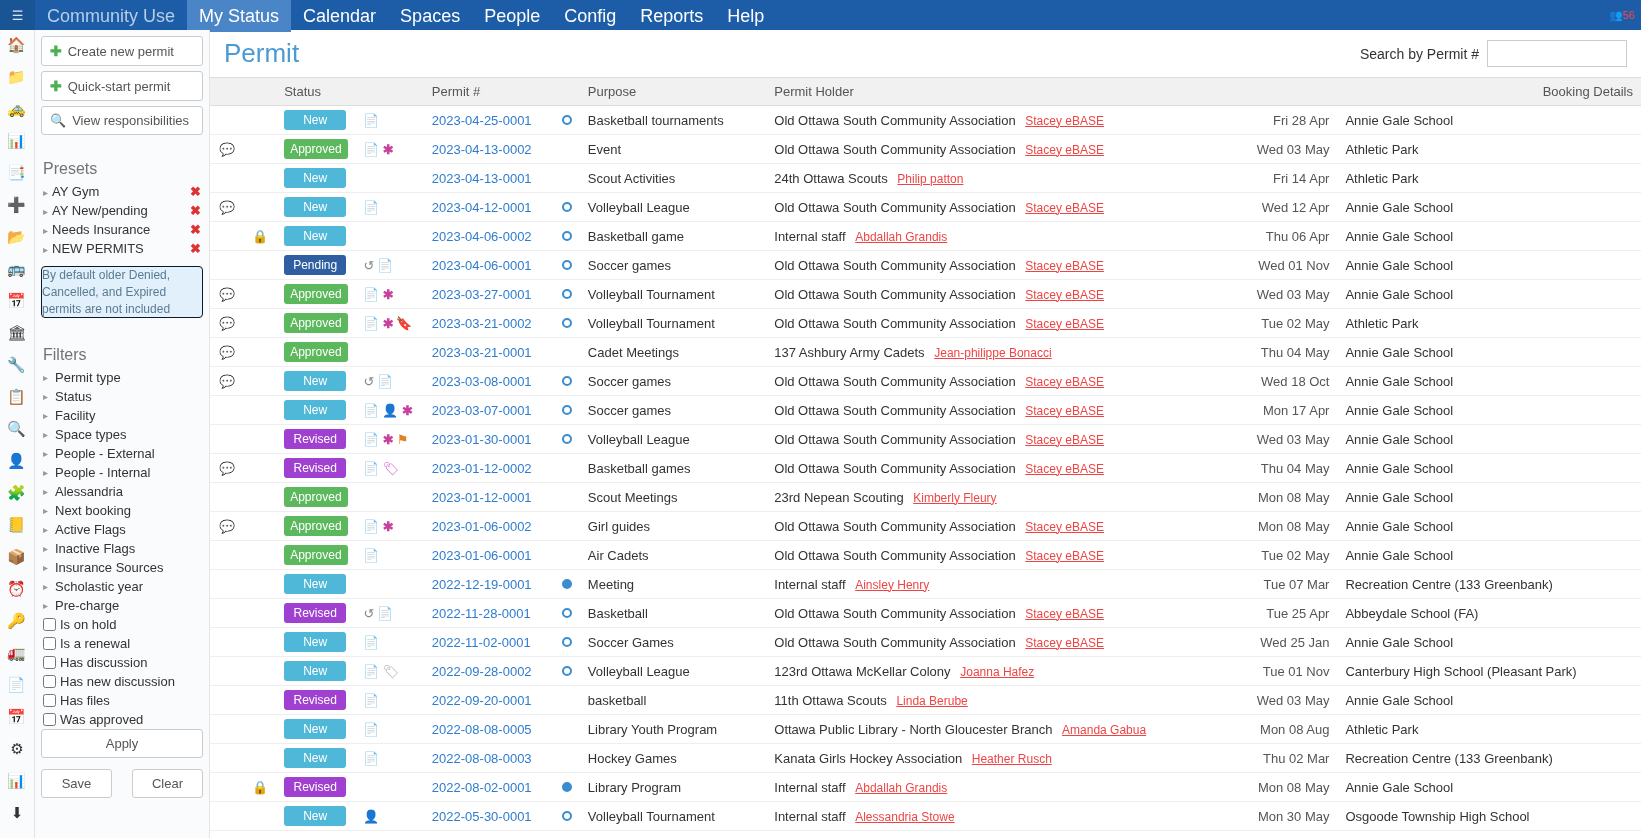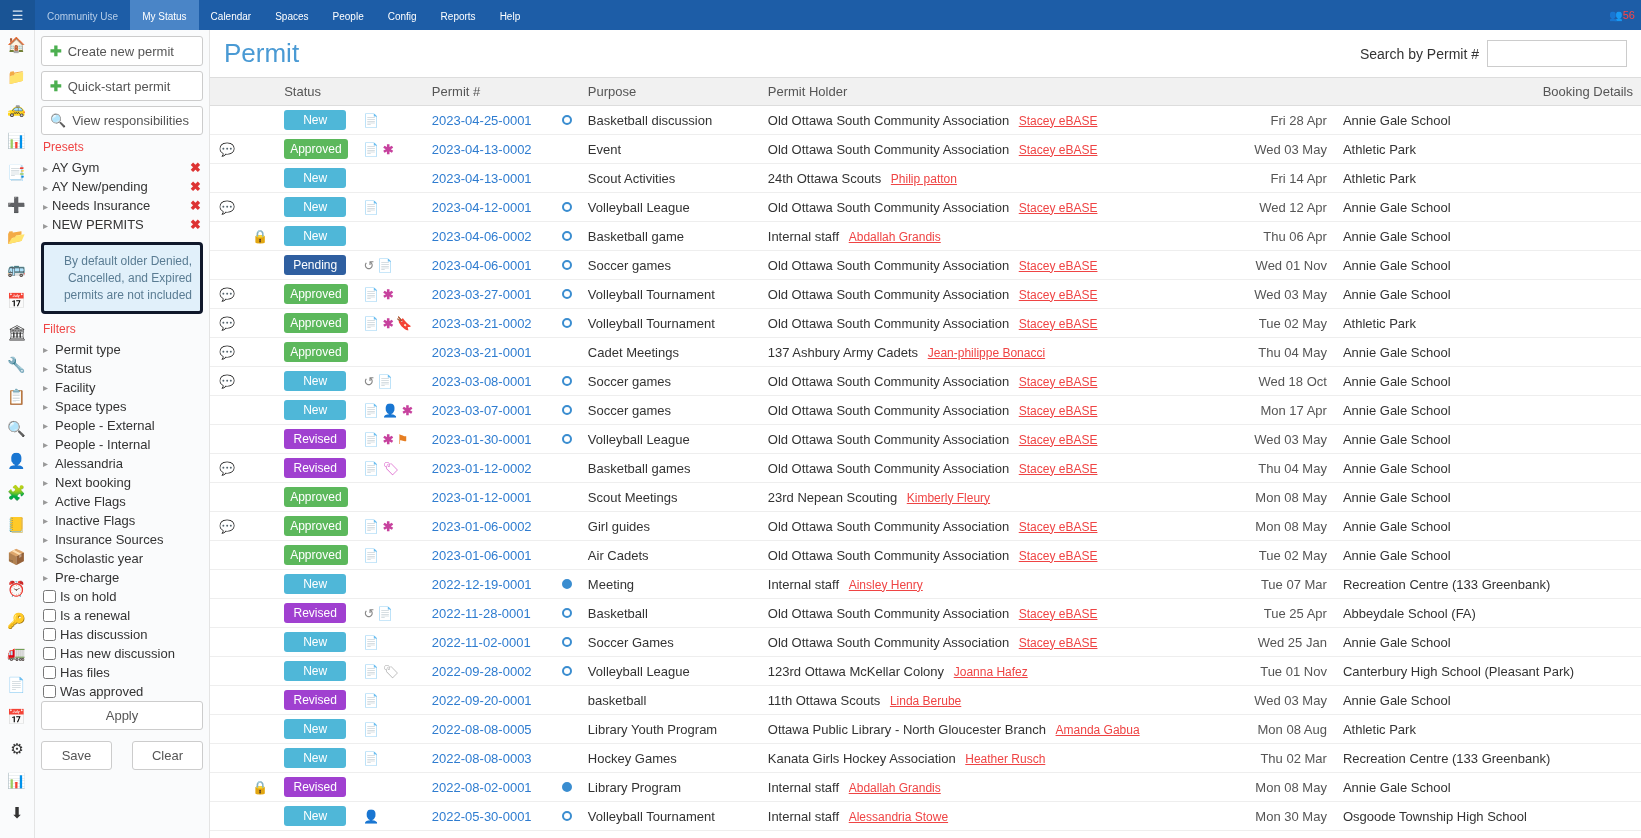--- a/index.html
+++ b/index.html
@@ -1,34 +1,34 @@
 <!DOCTYPE html>
 <html><head>
 <meta charset="utf-8">
 <style>
 *{box-sizing:border-box;margin:0;padding:0;font-family:"Helvetica Neue",Arial,sans-serif}
 body{font-size:13px;color:#333;background:#fff;overflow:hidden}
 .topbar{background:#1d5da7;color:#fff;display:flex;align-items:stretch;height:30px}
 .hamburger{width:35px;display:flex;align-items:center;justify-content:center;color:#d8e4f0;cursor:pointer;background:#195495}
 .topnav{display:flex;align-items:stretch}
-.topnav a{color:#fff;text-decoration:none;padding:16px 12px;display:flex;align-items:center;font-size:10px}
+.topnav a{color:#fff;text-decoration:none;padding:16px 12px;display:flex;align-items:center;font-size:18px}
 .topnav a.dim{color:#b5cde8}
 .topnav a.active{background:#4a85c7}
 .topbar-right{margin-left:auto;display:flex;align-items:center;padding-right:6px;color:#f44;font-size:11px}
 .layout{display:flex;height:calc(100vh - 30px)}
 .iconcol{width:35px;background:#fafbfc;border-right:1px solid #e4e4e4;display:flex;flex-direction:column;align-items:center;padding-top:6px;gap:14px}
 .iconcol .i{width:18px;height:18px;display:flex;align-items:center;justify-content:center;font-size:15px;cursor:pointer}
 .sidebar{width:175px;background:#fafbfc;border-right:1px solid #e4e4e4;padding:6px;display:flex;flex-direction:column;overflow-y:auto}
 .btn{border:1px solid #ccc;background:#fff;border-radius:3px;padding:6px 8px;text-align:left;cursor:pointer;display:flex;align-items:center;gap:6px;font-size:13px;color:#555;margin-bottom:5px}
 .btn .plus{color:#4caf50;font-weight:bold;font-size:14px}
-.section-label{color:#ef4444;font-size:12px;margin:0 0 4px 2px}
+.section-label{color:#737373;font-size:16px;margin:20px 0 4px 2px}
 .preset{display:flex;align-items:center;justify-content:space-between;padding:2px 2px;font-size:13px;color:#333}
 .preset .rm{color:#d33;cursor:pointer;font-weight:bold}
 .preset .caret{color:#999;margin-right:4px;font-size:10px}
-.infobox{background:#e1f0fa;border:3px solid #0f172a;border-radius:4px;padding:8px;font-size:12px;color:#5a7c93;text-align:right;margin:8px 0;line-height:1.4}
+.infobox{background:#e1f0fa;border:1px solid #0f172a;border-radius:4px;padding:0;font-size:12px;color:#5a7c93;text-align:left;margin:8px 0;line-height:1.4}
 .filter-item{display:flex;align-items:center;padding:2px 2px;font-size:13px;color:#333;gap:4px}
 .filter-item .caret{color:#999;font-size:10px;width:8px}
 .btnrow{display:flex;gap:20px;margin-top:6px}
 .btnrow .btn{flex:1;justify-content:center;margin-bottom:0}
 .main{flex:1;display:flex;flex-direction:column;overflow:hidden}
 .main-head{display:flex;align-items:center;padding:8px 14px}
 .page-title{color:#4a9ad4;font-size:26px;font-weight:400}
 .search-wrap{margin-left:auto;display:flex;align-items:center;gap:8px}
 .search-wrap label{color:#333;font-size:14px}
 .search-wrap input{border:1px solid #ccc;padding:5px 8px;width:140px;font-size:13px}
@@ -267,21 +267,21 @@
             </tr>
           </thead>
         <tbody id="tbody">
             <tr>
               <td class="col-disc"></td>
               <td class="col-lock"></td>
               <td class="col-status"><span class="badge b-new">New</span></td>
               <td class="col-icons"><span class="mini doc">📄</span></td>
               <td class="col-permit"><a href="#" class="permit-link">2023-04-25-0001</a></td>
               <td class="col-circ"><span class="circ"></span></td>
-              <td>Basketball discussion</td>
+              <td>Basketball tournaments</td>
               <td>Old Ottawa South Community Association <a href="#" class="holder-link">Stacey eBASE</a></td>
               <td class="col-date">Fri 28 Apr</td>
               <td>Annie Gale School</td>
             </tr>
             <tr>
               <td class="col-disc"><span style="color:#ccc">💬</span></td>
               <td class="col-lock"></td>
               <td class="col-status"><span class="badge b-approved">Approved</span></td>
               <td class="col-icons"><span class="mini doc">📄</span><span class="mini asterisk">✱</span></td>
               <td class="col-permit"><a href="#" class="permit-link">2023-04-13-0002</a></td>

